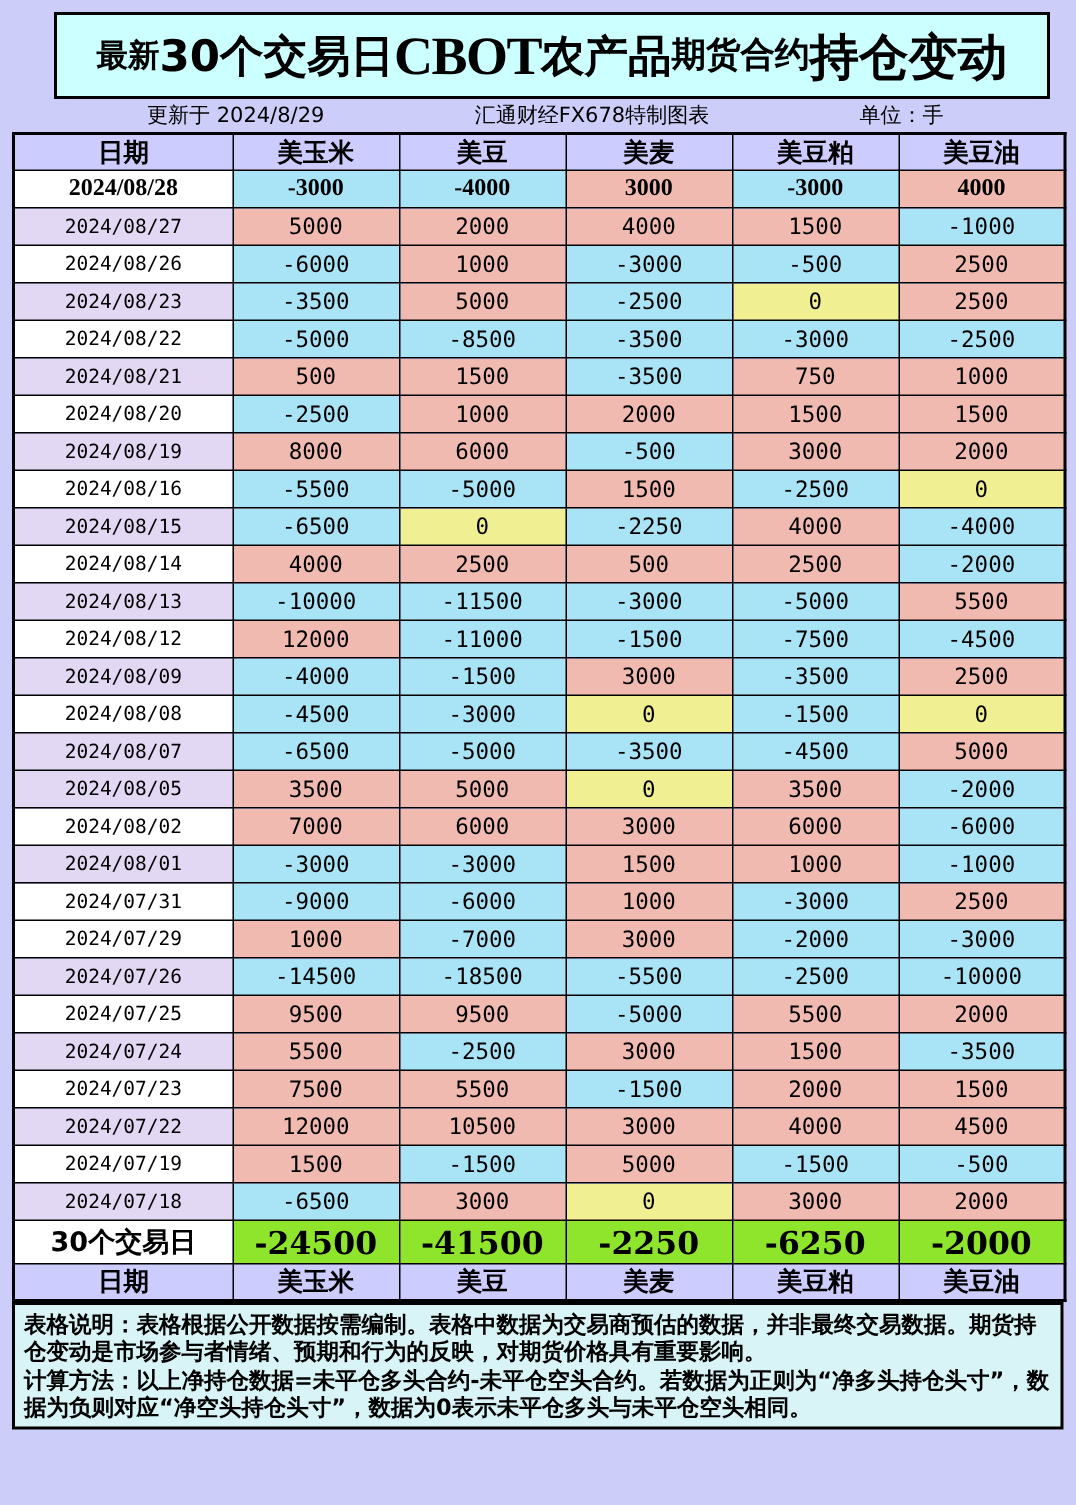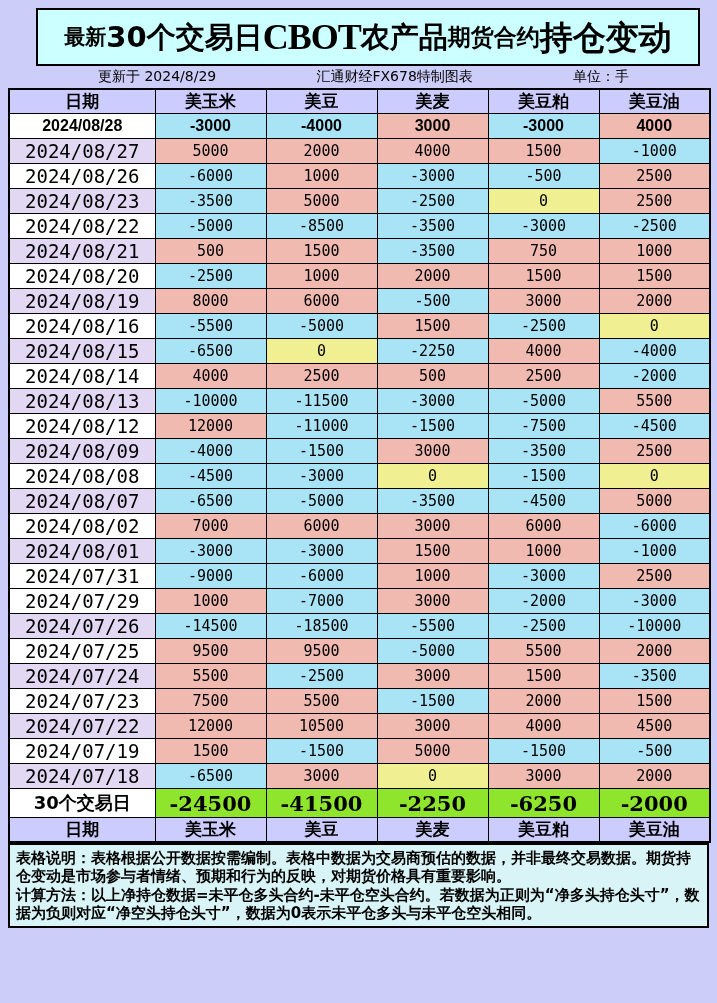--- a/index.html
+++ b/index.html
@@ -34,28 +34,28 @@
   }
   th,td{
     border:1px solid var(--border);text-align:center;vertical-align:middle;
     padding:0;height:25px;overflow:hidden;white-space:nowrap;
   }
   col.c-date{width:146px;}
   col.c-val{width:111px;}
   th.col-head{background:var(--header-bg);font-size:17px;font-weight:bold;height:24px;}
   td.date{
     background:#ffffff;font-family:"DejaVu Sans Mono","Liberation Mono",monospace;
-    font-size:19px;
+    font-size:13px;
   }
   td.date.alt{background:var(--date-alt-bg);}
   td.val{font-family:"DejaVu Sans Mono","Liberation Mono",monospace;font-size:15px;}
   td.pos{background:var(--positive-bg);}
   td.neg{background:var(--negative-bg);}
   td.zero{background:var(--zero-bg);}
-  tr.first td{font-weight:bold;font-size:16px;font-family:Liberation Sans, sans-serif;margin-top:32px;}
+  tr.first td{font-weight:bold;font-size:16px;font-family:Liberation Serif, serif;margin-top:32px;}
   tr.summary-row td{height:29px;}
   td.sum-label{background:#ffffff;font-weight:bold;font-size:18px;}
   td.sum-val{
     background:var(--summary-bg);font-weight:bold;font-size:21px;
     font-family:"DejaVu Serif","Liberation Serif",serif;
   }
   .notes{
     margin:0 8px;border:2px solid var(--border);background:var(--notes-bg);
     padding:4px 6px;font-size:15px;font-weight:bold;line-height:1.22;
   }
@@ -222,20 +222,28 @@
       </tr>
       <tr class="data-row">
         <td class="date alt">2024/08/07</td>
         <td class="val neg">-6500</td>
         <td class="val neg">-5000</td>
         <td class="val neg">-3500</td>
         <td class="val neg">-4500</td>
         <td class="val pos">5000</td>
       </tr>
       <tr class="data-row">
+        <td class="date alt">2024/08/05</td>
+        <td class="val pos">3500</td>
+        <td class="val pos">5000</td>
+        <td class="val zero">0</td>
+        <td class="val pos">3500</td>
+        <td class="val neg">-2000</td>
+      </tr>
+      <tr class="data-row">
         <td class="date">2024/08/02</td>
         <td class="val pos">7000</td>
         <td class="val pos">6000</td>
         <td class="val pos">3000</td>
         <td class="val pos">6000</td>
         <td class="val neg">-6000</td>
       </tr>
       <tr class="data-row">
         <td class="date alt">2024/08/01</td>
         <td class="val neg">-3000</td>

